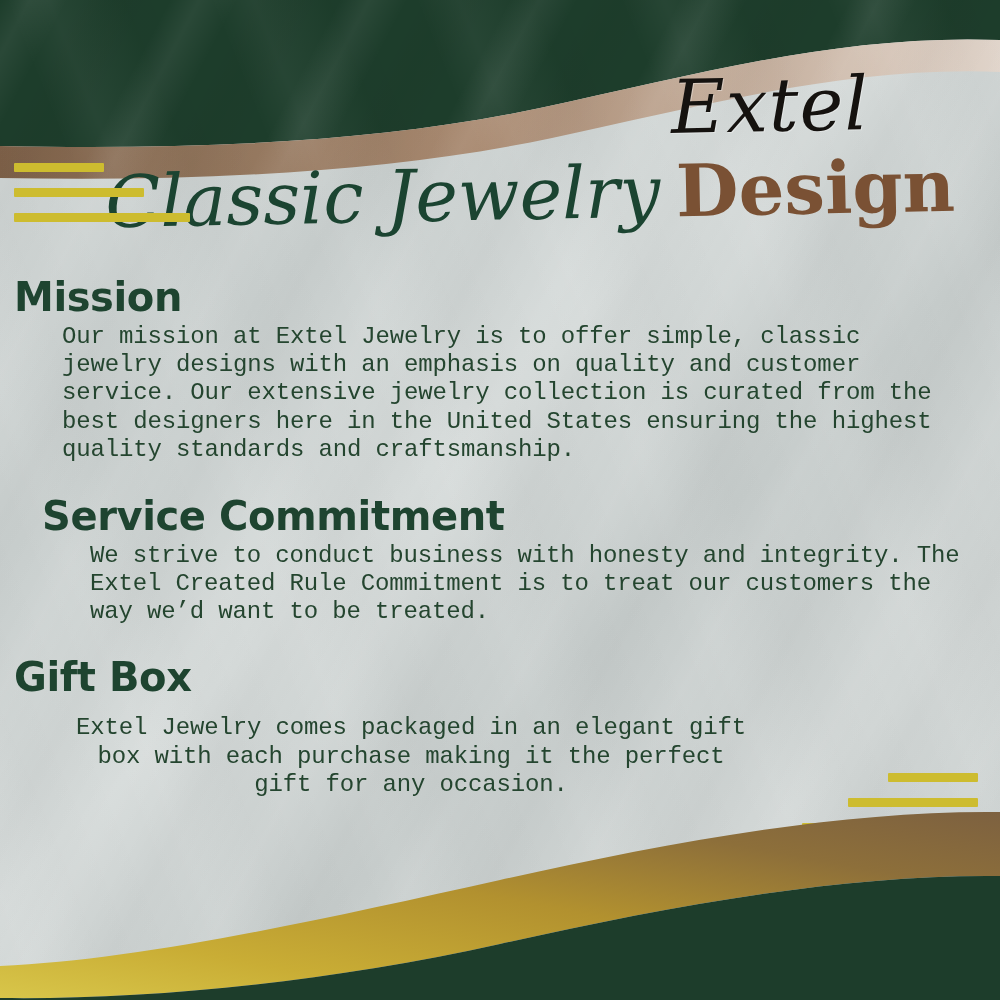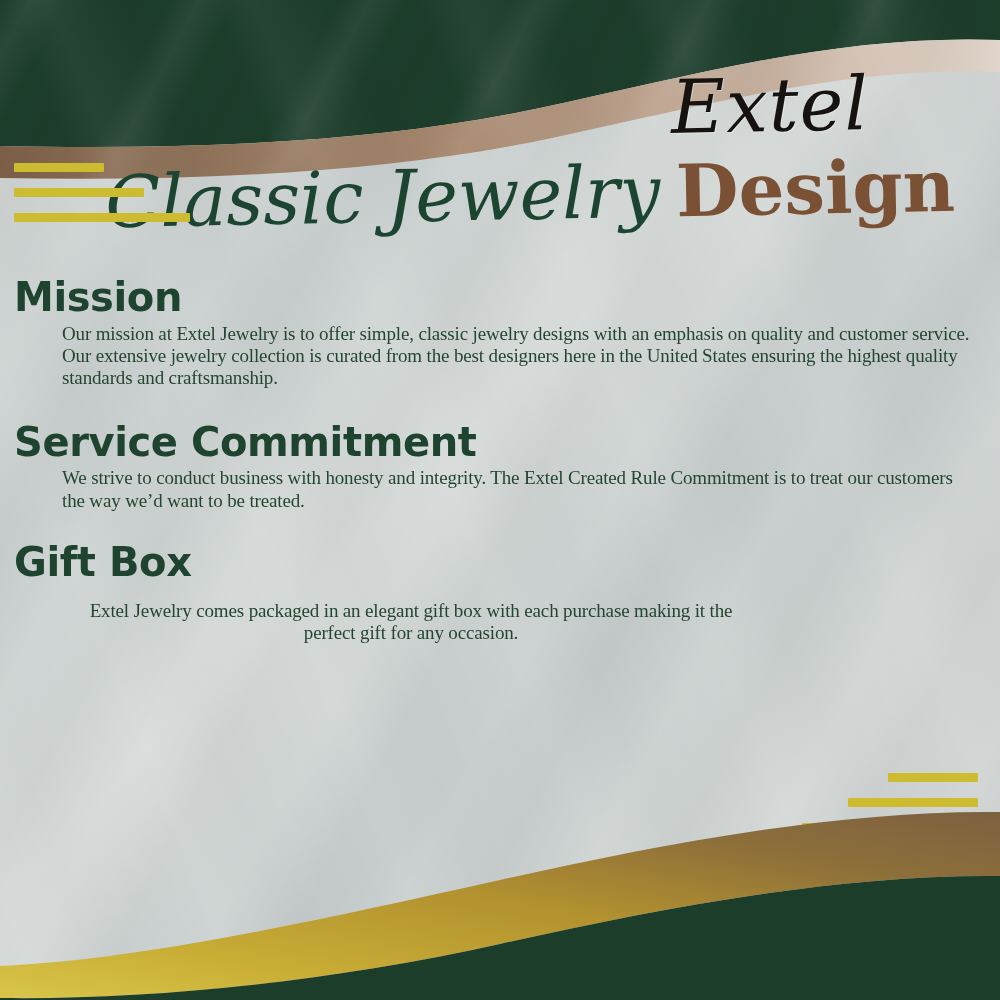--- a/index.html
+++ b/index.html
@@ -118,33 +118,33 @@
   .sec-heading {
     font-family: "DejaVu Sans", "Liberation Sans", sans-serif;
     font-weight: 700;
     font-size: 40px;
     line-height: 1.14;
     color: #1e4430;
     margin: 0 0 2px 14px;
     letter-spacing: -0.4px;
   }
   .sec-body {
-    font-family: Liberation Serif, serif;
+    font-family: Liberation Mono, monospace;
     font-weight: 500;
-    font-size: 19px;
+    font-size: 24px;
     line-height: 1.18;
     color: #24452f;
     margin: 0 28px 0 62px;
     letter-spacing: -0.15px;
   }
 
   
   #section-mission   { margin-bottom: 28px; }
   #section-materials { margin-bottom: 30px; }
-  #section-service   { margin-bottom: 28px; }
+  #section-service   { margin-bottom: 28px; padding-left: 28px; }
   #section-giftbox .sec-body { margin-top: 14px; text-align: center; }
 </style>
 </head>
 <body>
 
 <div id="poster">
 
   <svg id="wave-top" class="wave-svg" viewBox="0 0 1000 180" preserveAspectRatio="none">
     <defs>
       <linearGradient id="bronzeGrad" x1="0" y1="0" x2="1" y2="0">

